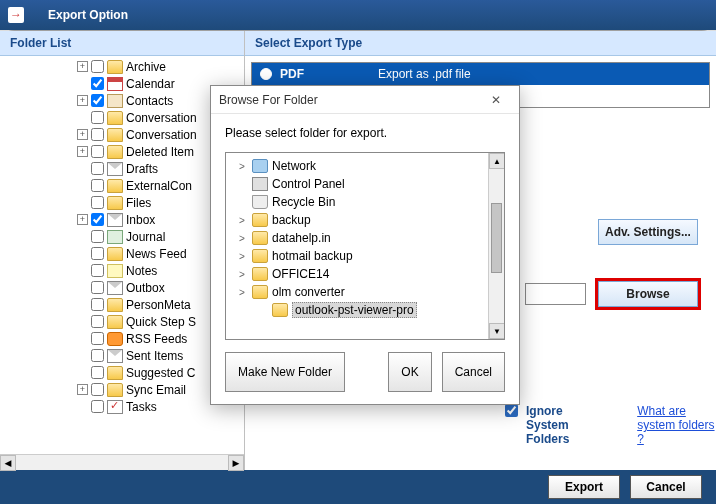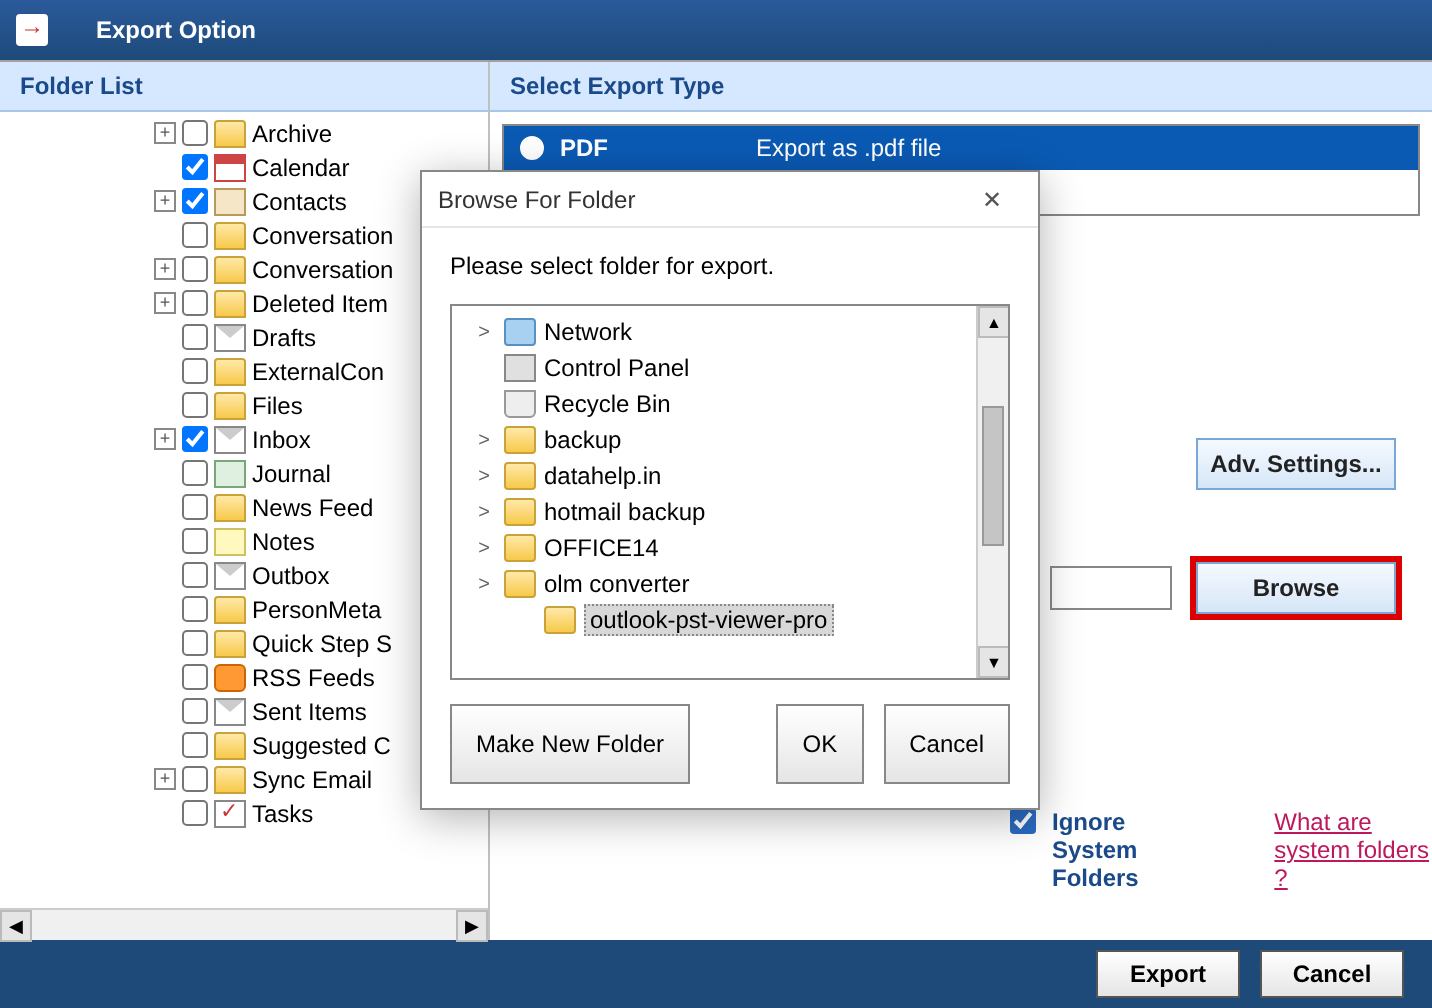--- a/index.html
+++ b/index.html
@@ -1,21 +1,21 @@
 <!DOCTYPE html>
 <html><head>
 <meta charset="utf-8">
 <style>
 * { box-sizing: border-box; margin: 0; padding: 0; font-family: "Segoe UI", Tahoma, sans-serif; font-size: 12px; }
 body { width: 716px; height: 504px; background: #ddd; overflow: hidden; }
 
 .titlebar { height: 30px; background: linear-gradient(#2a5a9a, #1e4a7a); color: #fff; display: flex; align-items: center; padding: 0 8px; gap: 8px; }
 .titlebar .title { font-weight: 600; margin-left: 16px; }
 
-.content { display: flex; height: 440px; background: #fff; border-top: 1px solid #a0a0a0; }
+.content { display: flex; height: 440px; background: #fff; border-top: 1px solid #a0a0a0; border-radius: 14px; }
 
 .panel-header { background: #d6e8ff; color: #1a4a8a; font-weight: 600; padding: 5px 10px; border-bottom: 1px solid #a7c7e7; }
 
 .left-panel { width: 245px; display: flex; flex-direction: column; border-right: 1px solid #c0c0c0; }
 .folder-list { flex: 1; overflow: auto; background: #fff; padding: 2px; }
 .folder-list .row { display: flex; align-items: center; gap: 3px; height: 17px; padding-left: 4px; white-space: nowrap; }
 .exp { width: 11px; height: 11px; border: 1px solid #888; background: #fff; display: flex; align-items: center; justify-content: center; font-size: 9px; line-height: 9px; color: #555; cursor: pointer; }
 .exp.empty { border: none; }
 .cbx { width: 13px; height: 13px; }
 .ficon { width: 16px; height: 14px; display: inline-block; }
@@ -46,21 +46,21 @@
 .export-row.sel .radio.checked::after { background:#fff; }
 
 .adv-btn, .browse-btn { position: absolute; right: 18px; width: 100px; height: 26px; background: linear-gradient(#f5f9ff,#d6e6f7); border: 1px solid #7aa7d7; font-weight: 600; color: #222; cursor: pointer; }
 .adv-btn { top: 188px; }
 .path-input { position: absolute; top: 252px; left: 280px; right: 130px; height: 22px; border: 1px solid #888; background:#fff; }
 .browse-btn { top: 250px; outline: 3px solid #d00; }
 
 .ignore-row { position: absolute; bottom: 24px; left: 260px; display: flex; gap: 8px; margin-top: 32px; }
 .ignore-row .chk { width:13px; height:13px; accent-color:#2a6ac0; }
 .ignore-row .lbl { color: #1a4a8a; font-weight: 600; }
-.ignore-row .link { color: #be185d; text-decoration: underline; margin-left: 30px; cursor:pointer; }
+.ignore-row .link { color: #1d4ed8; text-decoration: underline; margin-left: 30px; cursor:pointer; }
 
 .footer { height: 34px; background: #1e4a7a; display: flex; align-items: center; justify-content: flex-end; padding: 0 14px; gap: 10px; }
 .footer button { width: 72px; height: 24px; background: linear-gradient(#fff,#e5e5e5); border: 1px solid #555; font-weight: 600; cursor:pointer; }
 
 .dialog { position: absolute; left: 210px; top: 85px; width: 310px; height: 320px; background: #fff; border: 1px solid #888; box-shadow: 0 4px 20px rgba(0,0,0,0.3); display:flex; flex-direction:column; }
 .dialog-title { height: 28px; background: #fff; display:flex; align-items:center; padding: 0 8px; border-bottom: 1px solid #e5e5e5; }
 .dialog-title .t { flex:1; color:#333; }
 .dialog-title .x { width:30px; height:20px; display:flex; align-items:center; justify-content:center; color:#555; cursor:pointer; }
 .dialog .msg { padding: 12px 14px; }
 .dialog .tree { flex:1; margin: 0 14px; border: 1px solid #888; overflow: hidden; position:relative; }

